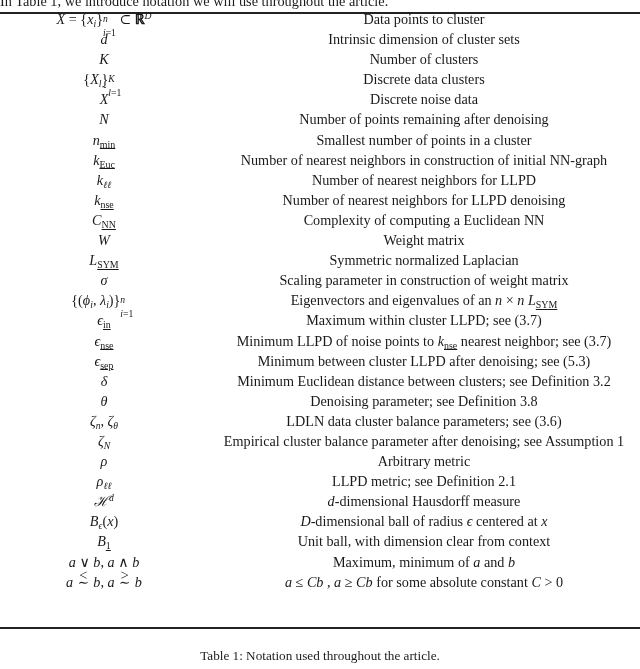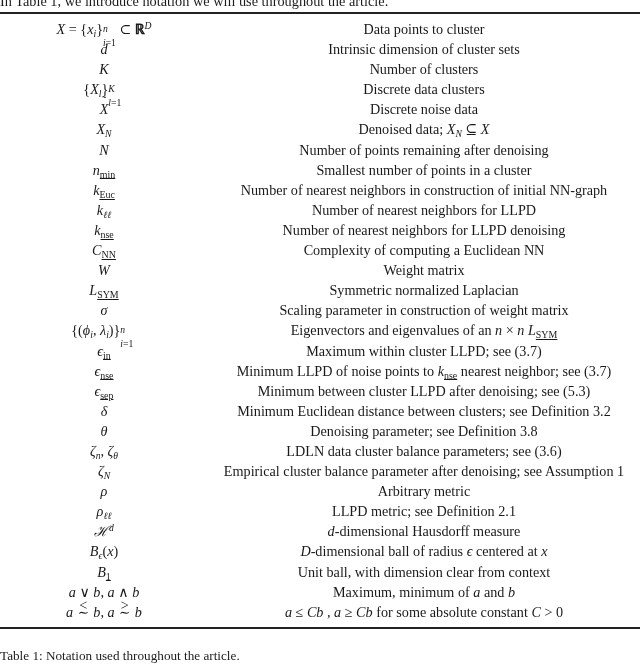--- a/index.html
+++ b/index.html
@@ -51,21 +51,21 @@
     top: 627px;
     width: 640px;
     height: 2px;
     box-sizing: border-box;
     border-top: 1.1px solid #222;
     border-bottom: 1.1px solid #222;
   }
 
   table.notation {
     position: absolute;
-    top: 19px;
+    top: 9px;
     left: 0;
     width: 640px;
     border-collapse: collapse;
     table-layout: fixed;
   }
   table.notation td {
     padding: 0;
     height: 20.1px;
     vertical-align: middle;
     font-size: 14.2px;
@@ -128,21 +128,21 @@
 
   .lesssim { position: relative; display: inline-block; width: 0.92em; text-align: center; }
   .lesssim .top { display: block; line-height: 0.52; }
   .lesssim .bot { display: block; line-height: 0.52; font-size: 0.95em; }
 
   .caption {
     position: absolute;
     left: 0;
     top: 648px;
     width: 640px;
-    text-align: left;
+    text-align: center;
     font-size: 13.2px;
     line-height: 16px;
     color: #1b1b1b;
   }
 
   .nb { white-space: nowrap; }
 </style>
 </head>
 <body>
 
@@ -173,24 +173,20 @@
       <tr>
         <td class="sym"><span class="nb">{<span class="mi">X<sub>l</sub></span>}<span class="stack"><span class="up"><span class="mi">K</span></span><span class="dn"><span class="mi">l</span>=1</span></span><span class="stack-pad" style="width:1.15em">&nbsp;</span></span></td>
         <td class="desc">Discrete data clusters</td>
       </tr>
 
       <tr>
         <td class="sym"><span class="wide-acc"><span class="acc">˜</span><span class="mi">X</span></span></td>
         <td class="desc">Discrete noise data</td>
       </tr>
 
-      <tr>
-        <td class="sym"><span class="mi">X<sub>N</sub></span></td>
-        <td class="desc">Denoised data; <span class="mi">X<sub>N</sub></span> ⊆ <span class="mi">X</span></td>
-      </tr>
 
       <tr>
         <td class="sym"><span class="mi">N</span></td>
         <td class="desc">Number of points remaining after denoising</td>
       </tr>
 
       <tr>
         <td class="sym"><span class="mi">n</span><sub class="rmsub">min</sub></td>
         <td class="desc">Smallest number of points in a cluster</td>
       </tr>

